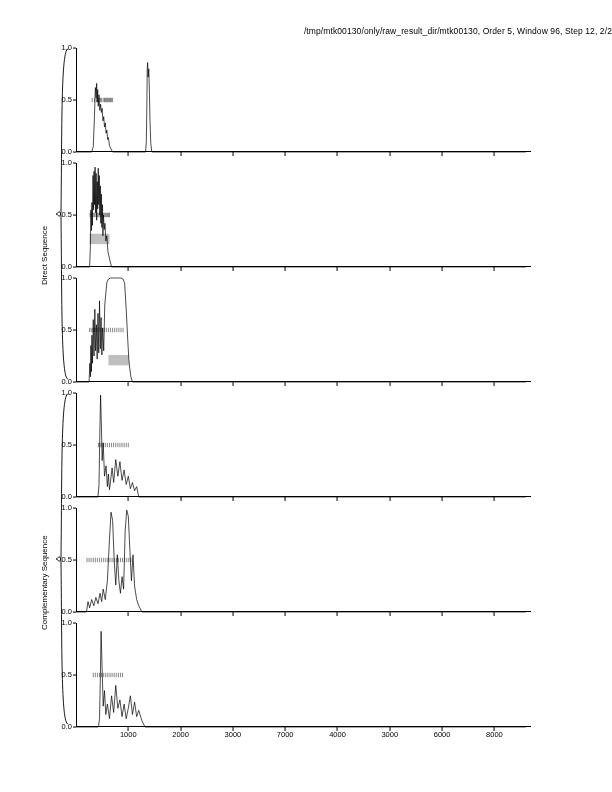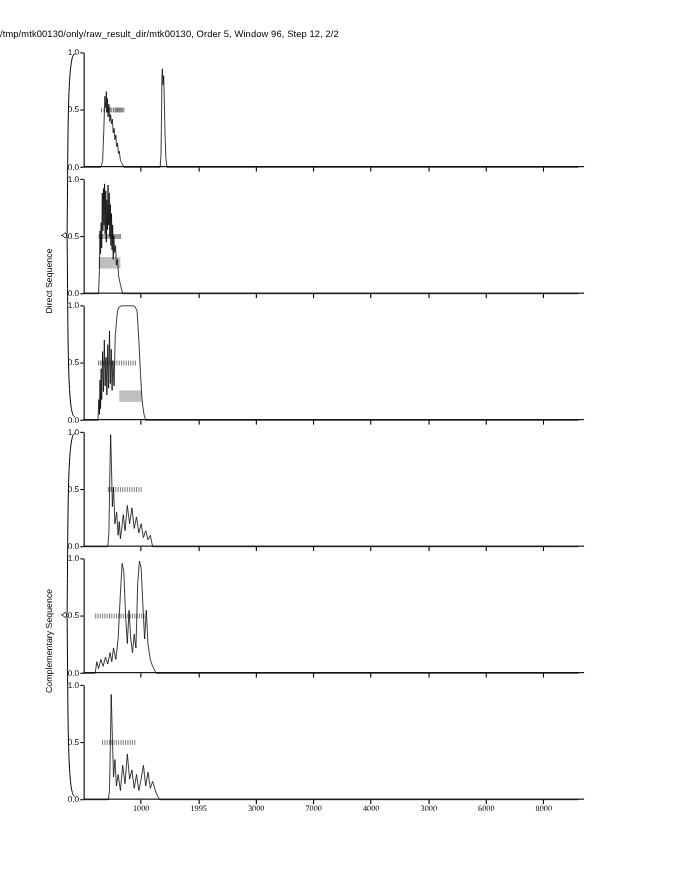--- a/index.html
+++ b/index.html
@@ -19,21 +19,21 @@
     position: absolute;
     left: 0; top: 0;
     width: 612px;
     height: 792px;
   }
   .title {
     position: absolute;
     left: 0;
     top: 26px;
     width: 612px;
-    text-align: left;
+    text-align: right;
     font-size: 8.5px;
     letter-spacing: 0.1px;
     white-space: nowrap;
   }
   .panels {
     position: absolute;
     left: 0; top: 0;
     width: 612px; height: 792px;
   }
   .panel {
@@ -73,21 +73,20 @@
     transform: translateY(-50%);
   }
   .xtick {
     position: absolute;
     top: 100%;
     margin-top: 4px;
     font-size: 7.5px;
     line-height: 8px;
     transform: translateX(-50%);
     white-space: nowrap;
-    font-family: Liberation Serif, serif;
   }
   .xtickmark {
     position: absolute;
     top: 100%;
     width: 0.9px;
     height: 3.5px;
     background: #000;
     transform: translateX(-50%);
   }
   .xlabel {
@@ -318,21 +317,21 @@
         <div class="plotarea"></div>
         <div class="ytickmark" style="top: 104px;"></div>
         <div class="ytick" style="top: 104px;">0.0</div>
         <div class="ytickmark" style="top: 52px;"></div>
         <div class="ytick" style="top: 52px;">0.5</div>
         <div class="ytickmark" style="top: 0px;"></div>
         <div class="ytick" style="top: 0px;">1.0</div>
         <div class="xtickmark" style="left: 52.2989px;"></div>
         <div class="xtick" style="left: 52.2989px;">1000</div>
         <div class="xtickmark" style="left: 104.598px;"></div>
-        <div class="xtick" style="left: 104.598px;">1995</div>
+        <div class="xtick" style="left: 104.598px;">2000</div>
         <div class="xtickmark" style="left: 156.897px;"></div>
         <div class="xtick" style="left: 156.897px;">3000</div>
         <div class="xtickmark" style="left: 209.195px;"></div>
         <div class="xtick" style="left: 209.195px;">7000</div>
         <div class="xtickmark" style="left: 261.494px;"></div>
         <div class="xtick" style="left: 261.494px;">4000</div>
         <div class="xtickmark" style="left: 313.793px;"></div>
         <div class="xtick" style="left: 313.793px;">3000</div>
         <div class="xtickmark" style="left: 366.092px;"></div>
         <div class="xtick" style="left: 366.092px;">6000</div>

